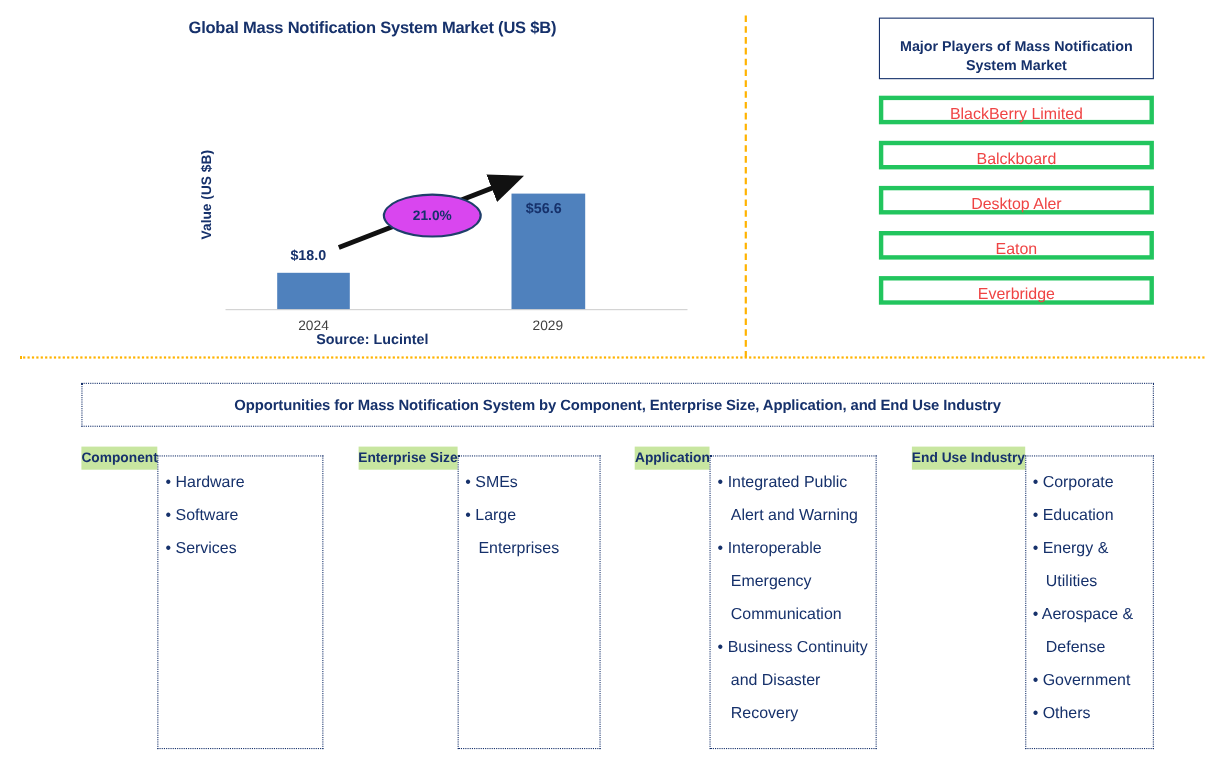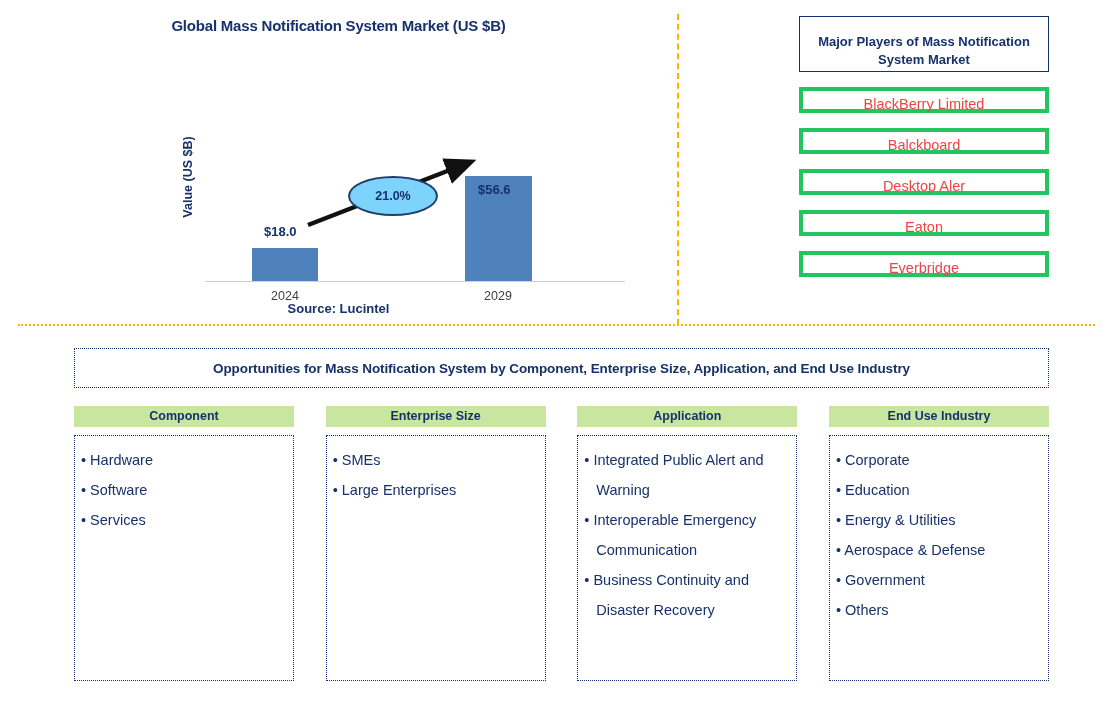--- a/index.html
+++ b/index.html
@@ -115,21 +115,21 @@
     pointer-events: none;
   }
   .cagr-ellipse {
     position: absolute;
     left: 348px;
     top: 116px;
     width: 86px;
     height: 36px;
     border: 2.5px solid #1f3f6b;
     border-radius: 50%;
-    background: #7dd3fc;
+    background: #d946ef;
     display: flex;
     align-items: center;
     justify-content: center;
     font-size: 12.5px;
     font-weight: bold;
     color: #16316b;
   }
 
   .source-text {
     position: absolute;
@@ -196,21 +196,21 @@
     left: 74px;
     top: 406px;
     width: 975px;
     height: 275px;
     display: flex;
     justify-content: space-between;
   }
   .column {
     width: 220px;
     display: flex;
-    flex-direction: column;
+    flex-direction: row;
   }
   .col-header {
     background: #c8e6a0;
     height: 21px;
     line-height: 21px;
     text-align: center;
     font-size: 12.5px;
     font-weight: bold;
     color: #16316b;
   }

